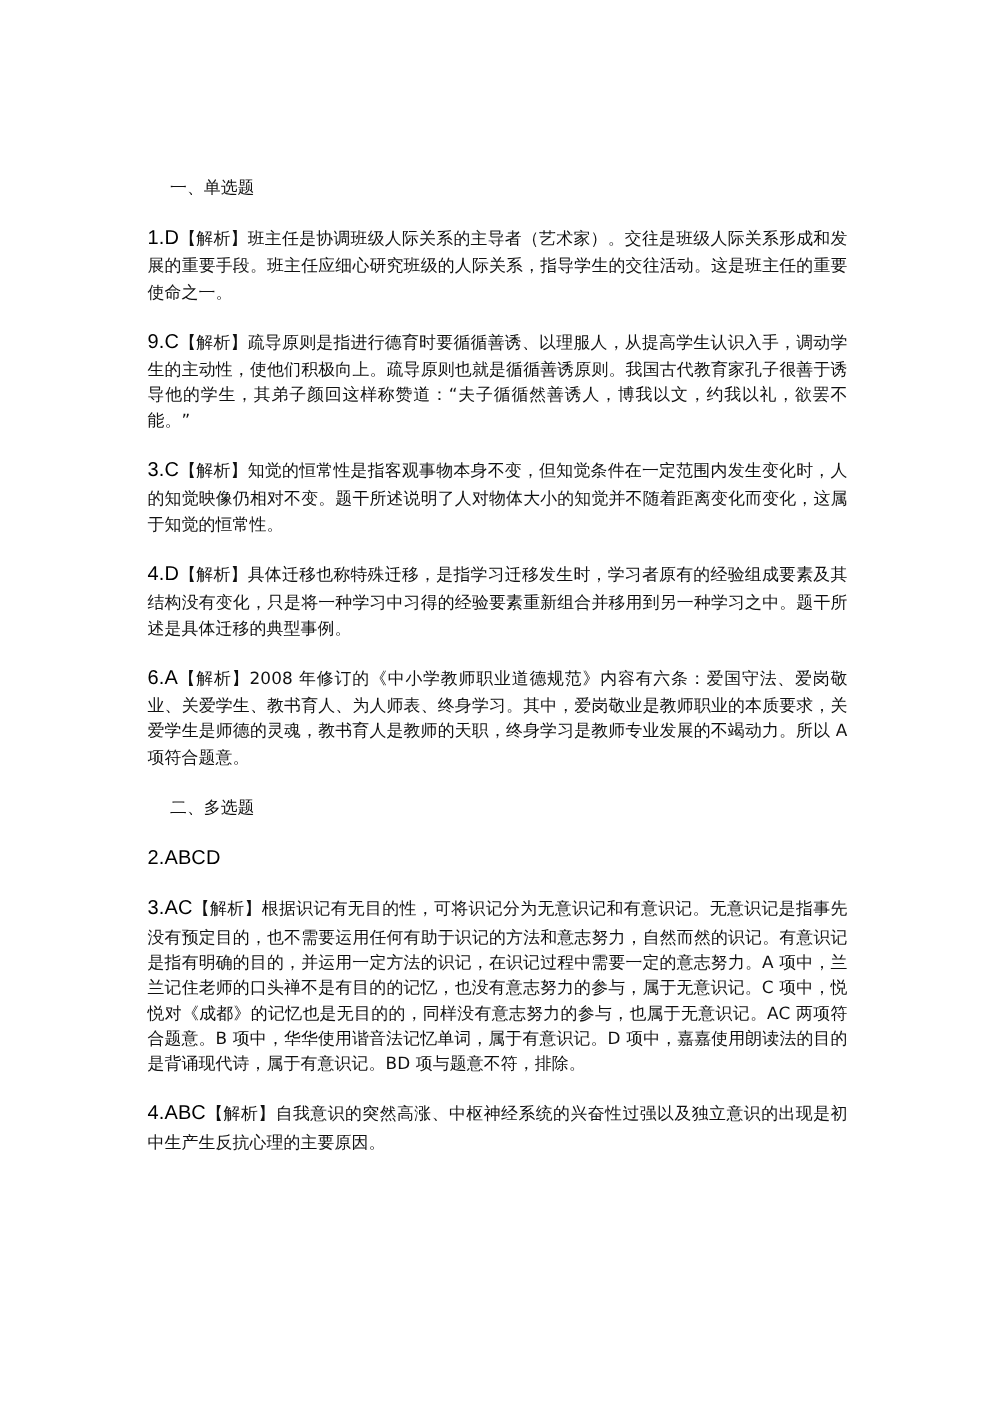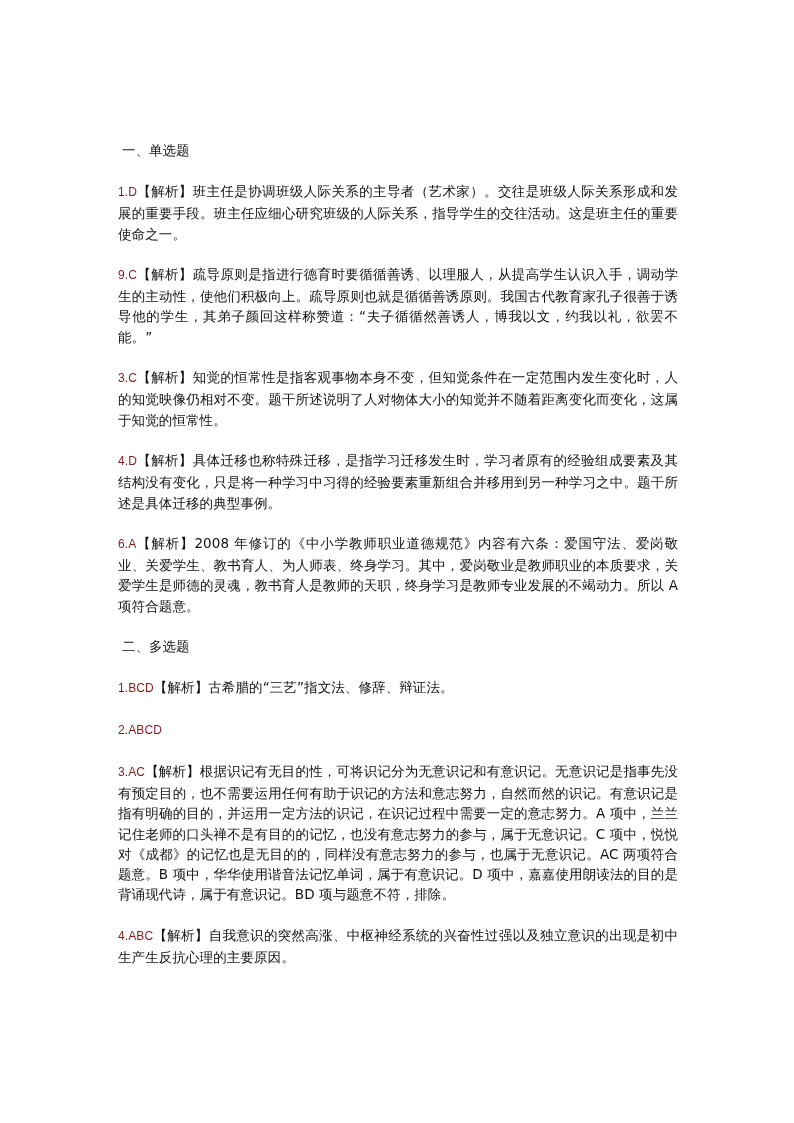--- a/index.html
+++ b/index.html
@@ -1,36 +1,35 @@
 <!DOCTYPE html>
 <html><head>
 <meta charset="utf-8">
 <style>
   html, body { margin: 0; padding: 0; background: #ffffff; }
   body { width: 794px; height: 1123px; overflow: hidden; position: relative;
          font-family: "DejaVu Sans", "Liberation Sans", sans-serif; color: #111; }
   .page { position: absolute; left: 118px; top: 140px; width: 560px; }
-  .heading { font-size: 13.5px; line-height: 20px; margin: 0 0 21px 4px; }
+  .heading { font-size: 13.5px; line-height: 20px; margin: 0 0 21px 18px; }
   .para { font-size: 13.5px; line-height: 20.3px; margin: 0 0 20px 0;
           text-align: justify; letter-spacing: 0.1px; }
-  .num { font-family: "Liberation Sans", sans-serif; font-size: 12px; color: #7f1d1d; }
+  .num { font-family: "Liberation Sans", sans-serif; font-size: 16px; color: #000000; }
   .tag { font-weight: normal; font-family: Liberation Mono, monospace; }
 </style>
 </head>
 <body>
 
 <div class="page">
   <div>
     <p class="heading">一、单选题</p>
     <p class="para"><span class="num">1.D</span><span class="tag">【解析】</span><span>班主任是协调班级人际关系的主导者（艺术家）。交往是班级人际关系形成和发展的重要手段。班主任应细心研究班级的人际关系，指导学生的交往活动。这是班主任的重要使命之一。</span></p>
     <p class="para"><span class="num">9.C</span><span class="tag">【解析】</span><span>疏导原则是指进行德育时要循循善诱、以理服人，从提高学生认识入手，调动学生的主动性，使他们积极向上。疏导原则也就是循循善诱原则。我国古代教育家孔子很善于诱导他的学生，其弟子颜回这样称赞道：“夫子循循然善诱人，博我以文，约我以礼，欲罢不能。”</span></p>
     <p class="para"><span class="num">3.C</span><span class="tag">【解析】</span><span>知觉的恒常性是指客观事物本身不变，但知觉条件在一定范围内发生变化时，人的知觉映像仍相对不变。题干所述说明了人对物体大小的知觉并不随着距离变化而变化，这属于知觉的恒常性。</span></p>
     <p class="para"><span class="num">4.D</span><span class="tag">【解析】</span><span>具体迁移也称特殊迁移，是指学习迁移发生时，学习者原有的经验组成要素及其结构没有变化，只是将一种学习中习得的经验要素重新组合并移用到另一种学习之中。题干所述是具体迁移的典型事例。</span></p>
     <p class="para"><span class="num">6.A</span><span class="tag">【解析】</span><span>2008 年修订的《中小学教师职业道德规范》内容有六条：爱国守法、爱岗敬业、关爱学生、教书育人、为人师表、终身学习。其中，爱岗敬业是教师职业的本质要求，关爱学生是师德的灵魂，教书育人是教师的天职，终身学习是教师专业发展的不竭动力。所以 A 项符合题意。</span></p>
   </div>
   <div>
     <p class="heading">二、多选题</p>
-    <p class="para"><span class="num">1.BCD</span><span class="tag">【解析】</span><span>古希腊的“三艺”指文法、修辞、辩证法。</span></p>
     <p class="para"><span class="num">2.ABCD</span></p>
     <p class="para"><span class="num">3.AC</span><span class="tag">【解析】</span><span>根据识记有无目的性，可将识记分为无意识记和有意识记。无意识记是指事先没有预定目的，也不需要运用任何有助于识记的方法和意志努力，自然而然的识记。有意识记是指有明确的目的，并运用一定方法的识记，在识记过程中需要一定的意志努力。A 项中，兰兰记住老师的口头禅不是有目的的记忆，也没有意志努力的参与，属于无意识记。C 项中，悦悦对《成都》的记忆也是无目的的，同样没有意志努力的参与，也属于无意识记。AC 两项符合题意。B 项中，华华使用谐音法记忆单词，属于有意识记。D 项中，嘉嘉使用朗读法的目的是背诵现代诗，属于有意识记。BD 项与题意不符，排除。</span></p>
     <p class="para"><span class="num">4.ABC</span><span class="tag">【解析】</span><span>自我意识的突然高涨、中枢神经系统的兴奋性过强以及独立意识的出现是初中生产生反抗心理的主要原因。</span></p>
   </div>
 </div>
 
 </body></html>

